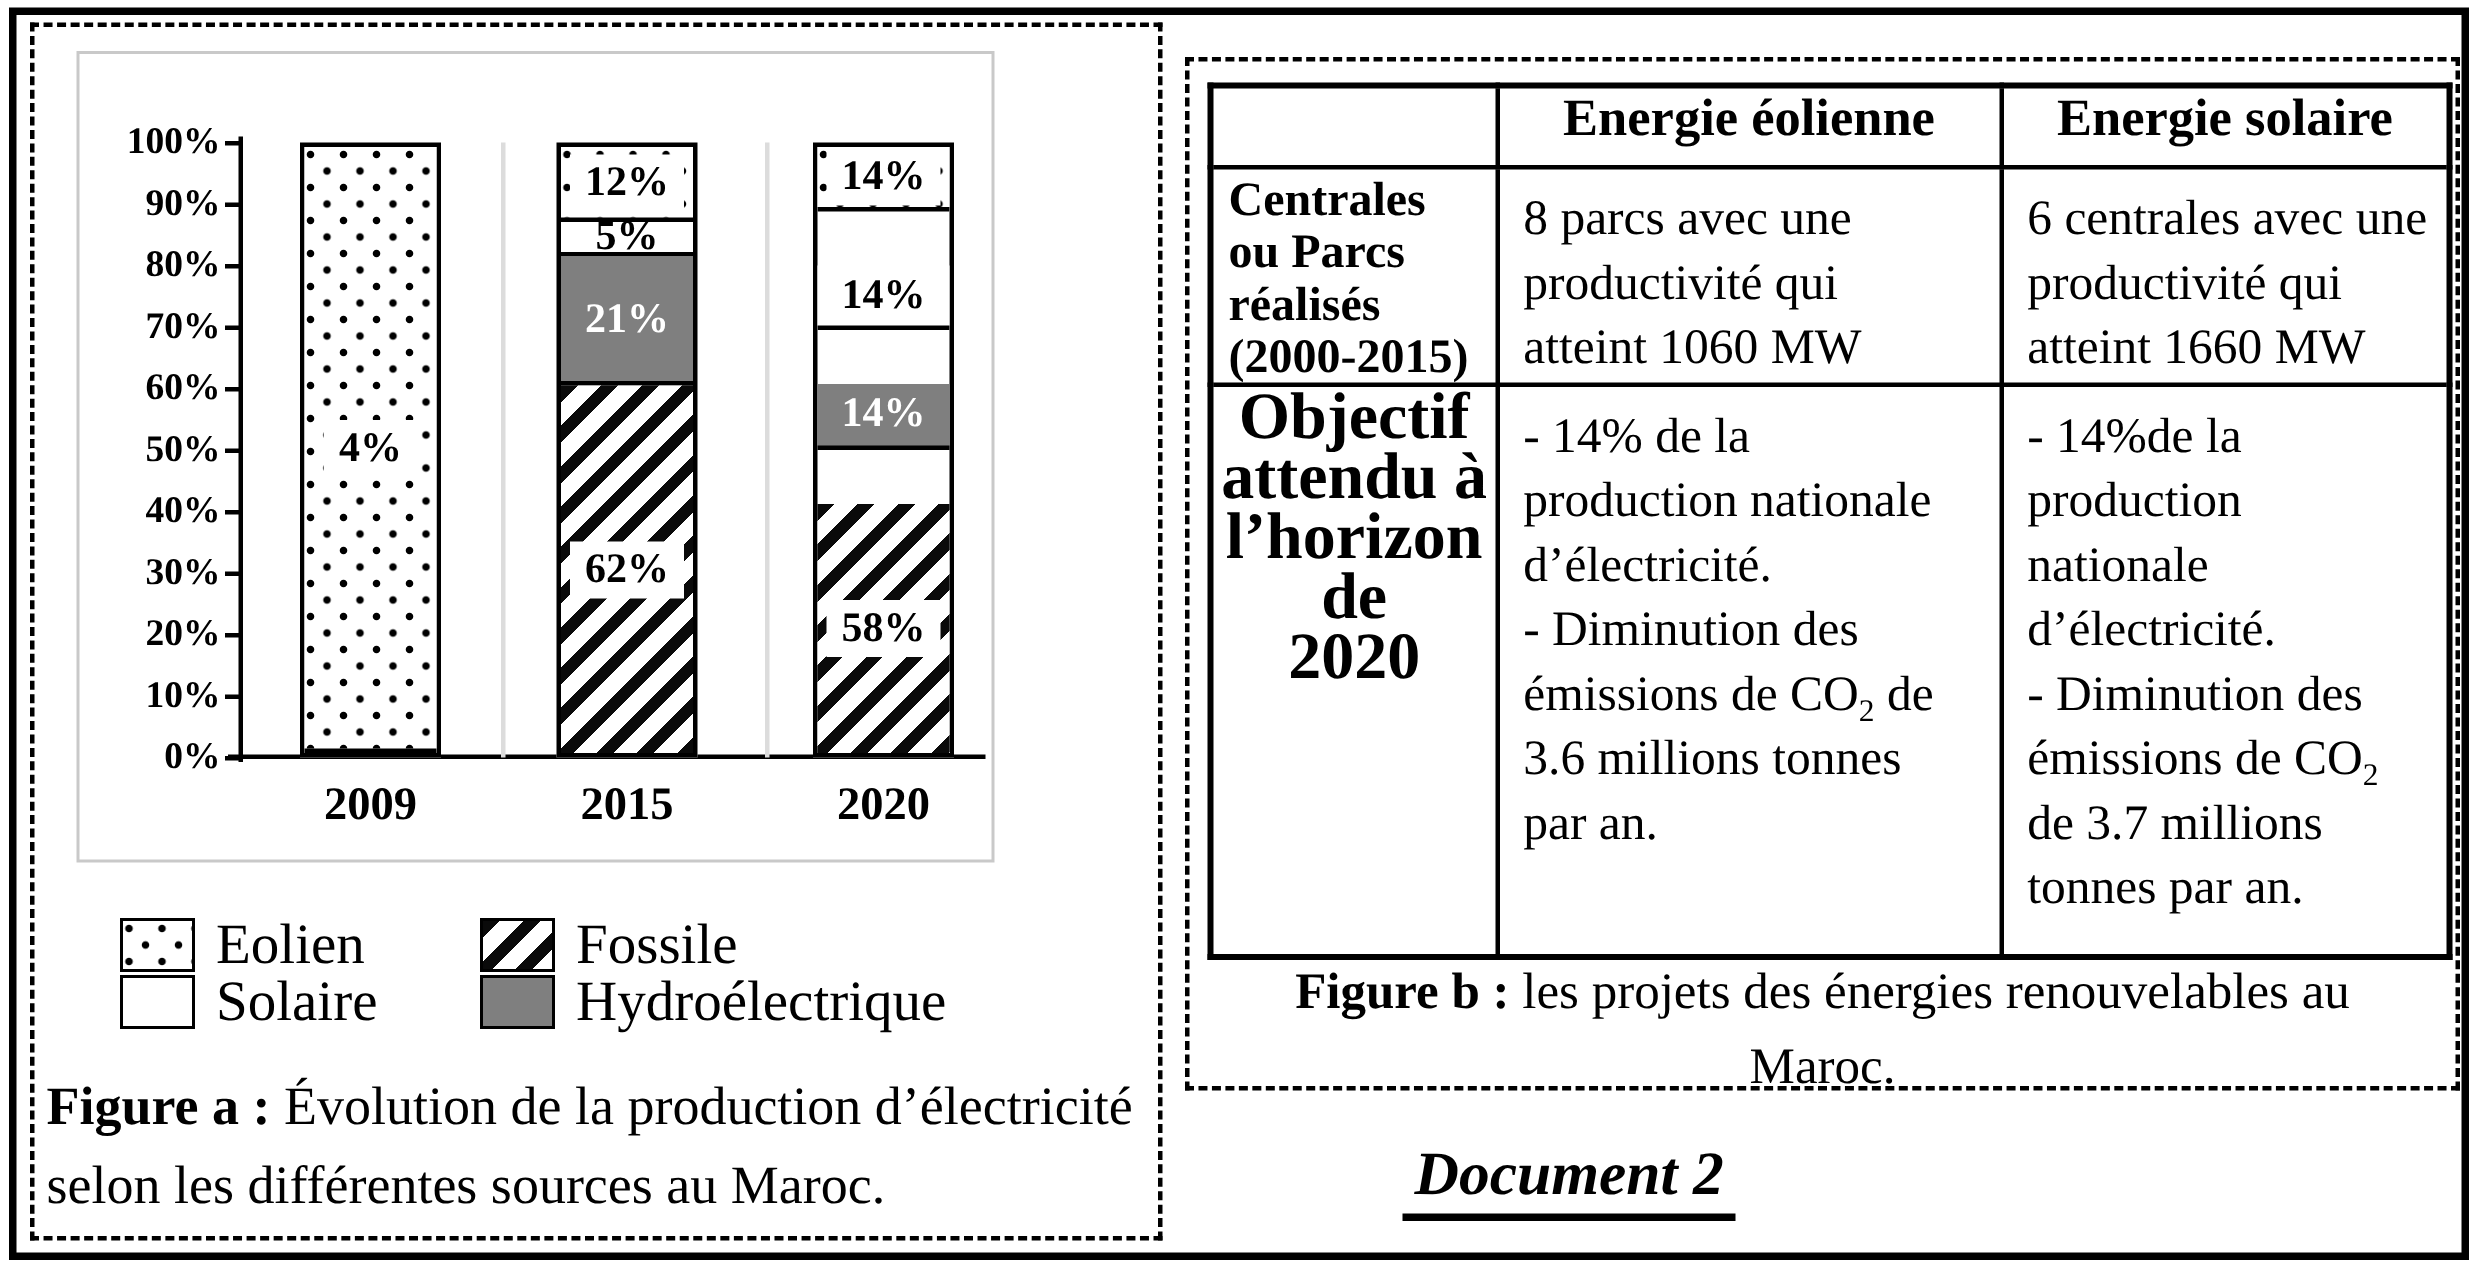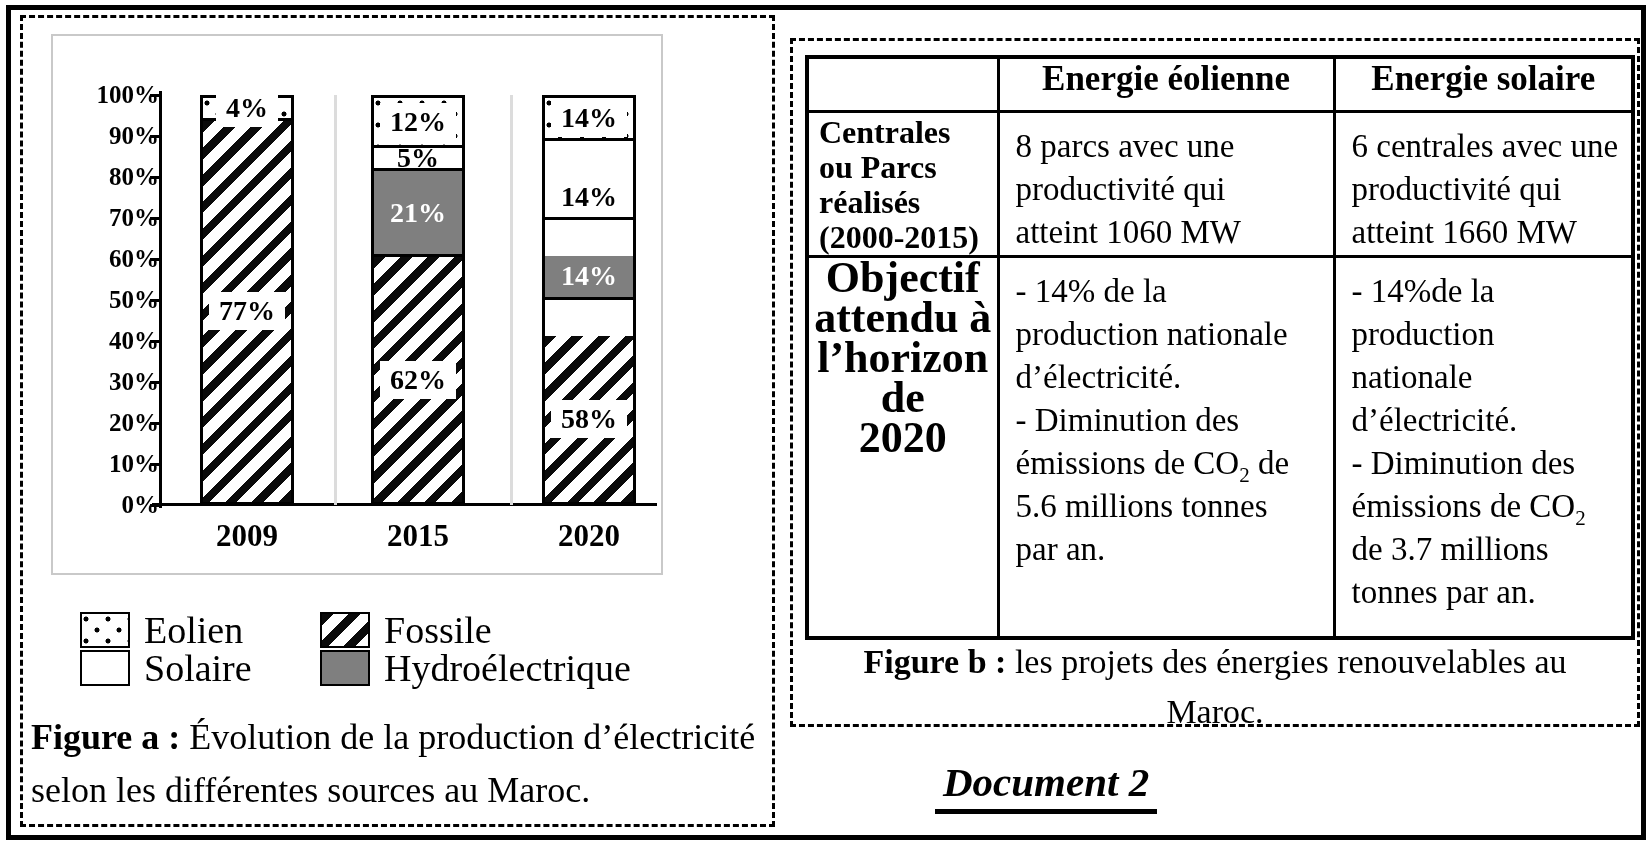--- a/index.html
+++ b/index.html
@@ -10,21 +10,21 @@
   .outer-frame { position:absolute; left:6px; top:5px; width:1640px; height:835px;
                  border:5px solid #000; }
 
   
   .panel-a { position:absolute; left:20px; top:15px; width:755px; height:812px;
              border:3px dashed #000; background:#fff; }
   .chart-frame { position:absolute; left:28px; top:16px; width:612px; height:541px;
                  border:2px solid #c9c9c9; background:#fff; }
   .y-axis-line { position:absolute; left:106px; top:55px; width:3px; height:417px; background:#000; }
   .x-axis-line { position:absolute; left:99px; top:467px; width:505px; height:3px; background:#000; }
-  .y-tick-label { position:absolute; left:12px; width:94px; text-align:right;
+  .y-tick-label { position:absolute; left:0; width:94px; text-align:right;
                   font-size:25px; font-weight:bold; line-height:32px; }
   .y-tick-mark { position:absolute; left:97px; width:10px; height:3px; background:#000; }
   .plot-area { position:absolute; left:108px; top:59px; width:496px; height:410px; }
   .cat-separator { position:absolute; top:0; width:3px; height:410px; background:#dcdcdc; }
   .bar { position:absolute; top:0; width:94px; height:410px; border:3px solid #000;
          display:flex; flex-direction:column; background:#fff; }
   .seg { position:relative; min-height:0; display:flex; align-items:center; justify-content:center; }
   .seg-divider { border-bottom:3px solid #000; }
   .pat-hatch { background:repeating-linear-gradient(135deg,#0a0a0a 0 8px,#fff 8px 19px); }
   .pat-gray  { background:#7f7f7f; }
@@ -109,23 +109,20 @@
         <div class="y-tick-label" style="top: 453px;">0%</div>
         <div class="y-tick-mark" style="top: 468px;"></div>
       </div>
     <div class="plot-area" id="plot-area">
       <div class="cat-separator" style="left:173px"></div>
       <div class="cat-separator" style="left:349px"></div>
     <div class="bar" style="left: 39px;">
           <div class="seg pat-dots seg-divider" style="flex: 4 1 0px;">
             <span class="seg-label lbl-chip">4%</span>
           </div>
-          <div class="seg pat-hatch" style="flex: 77 1 0px;">
-            <span class="seg-label lbl-chip">77%</span>
-          </div>
         </div>
         <div class="bar" style="left: 210px;">
           <div class="seg pat-dots seg-divider" style="flex: 12 1 0px;">
             <span class="seg-label lbl-chip">12%</span>
           </div>
           <div class="seg pat-plain seg-divider" style="flex: 5 1 0px;">
             <span class="seg-label lbl-plain">5%</span>
           </div>
           <div class="seg pat-gray seg-divider" style="flex: 21 1 0px;">
             <span class="seg-label lbl-white">21%</span>
@@ -218,21 +215,21 @@
             <div>attendu à</div>
             <div>l’horizon de</div>
             <div>2020</div>
           </td>
       <td class="body-cell">
             <div><span>- 14% de la</span></div>
             <div><span>production nationale</span></div>
             <div><span>d’électricité.</span></div>
             <div><span>- Diminution des</span></div>
             <div><span>émissions de CO</span><sub>2</sub><span> de</span></div>
-            <div><span>5.6 millions tonnes</span></div>
+            <div><span>3.6 millions tonnes</span></div>
             <div><span>par an.</span></div>
           </td>
       <td class="body-cell">
             <div><span>- 14%de la</span></div>
             <div><span>production</span></div>
             <div><span>nationale</span></div>
             <div><span>d’électricité.</span></div>
             <div><span>- Diminution des</span></div>
             <div><span>émissions de CO</span><sub>2</sub></div>
             <div><span>de  3.7 millions</span></div>

